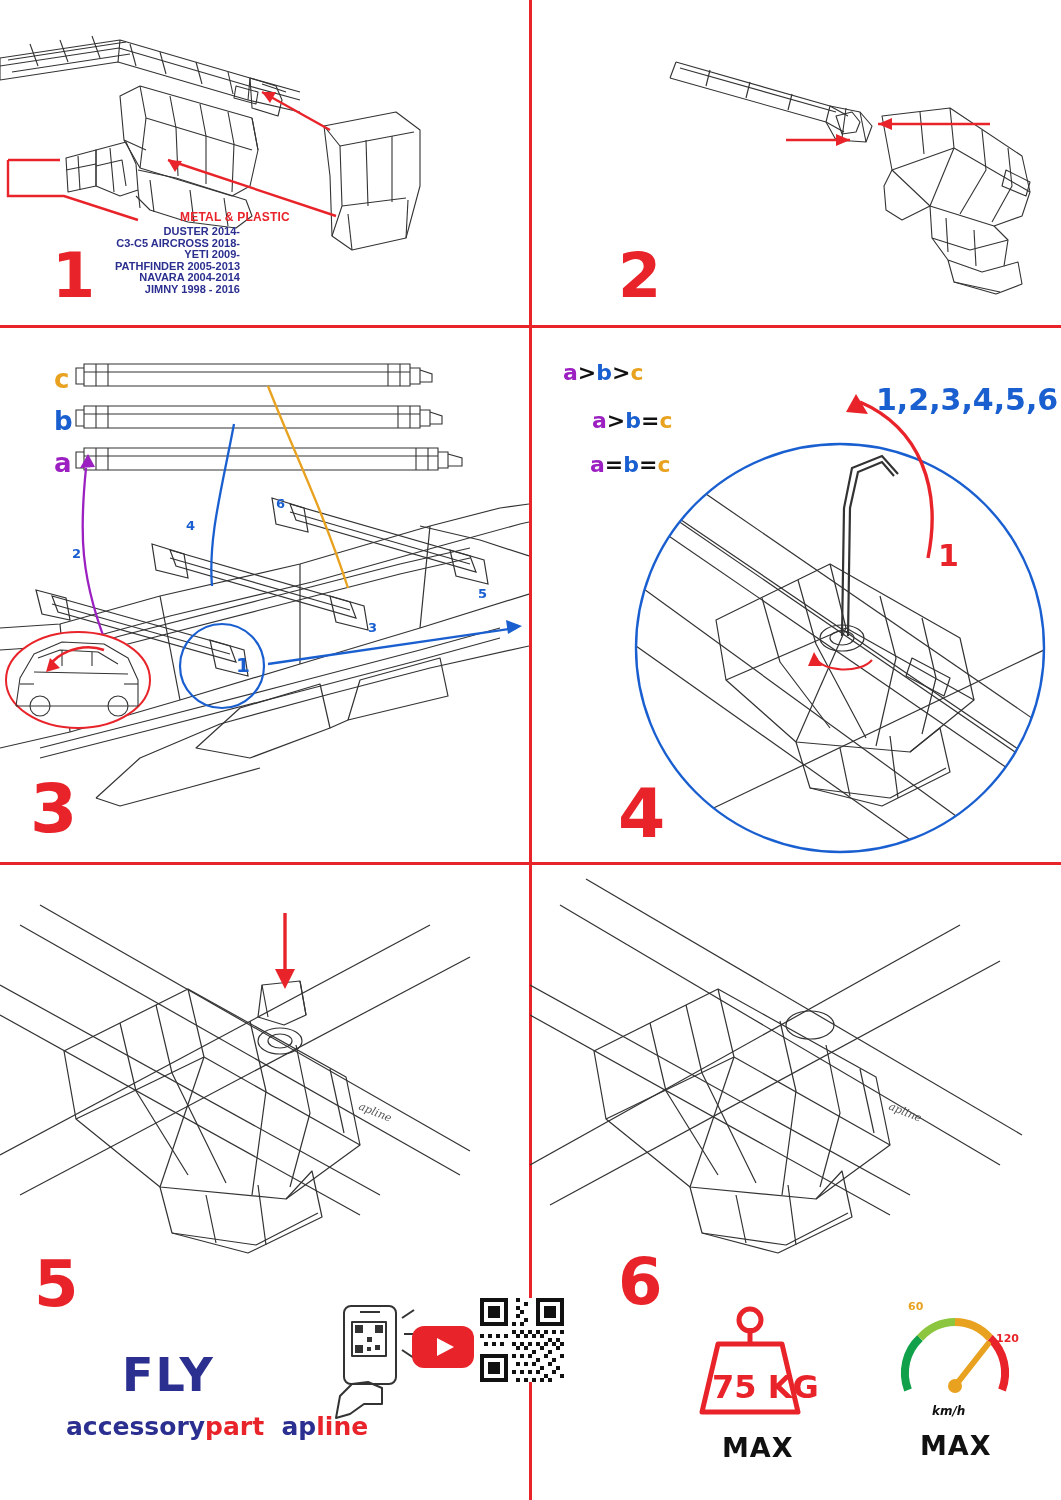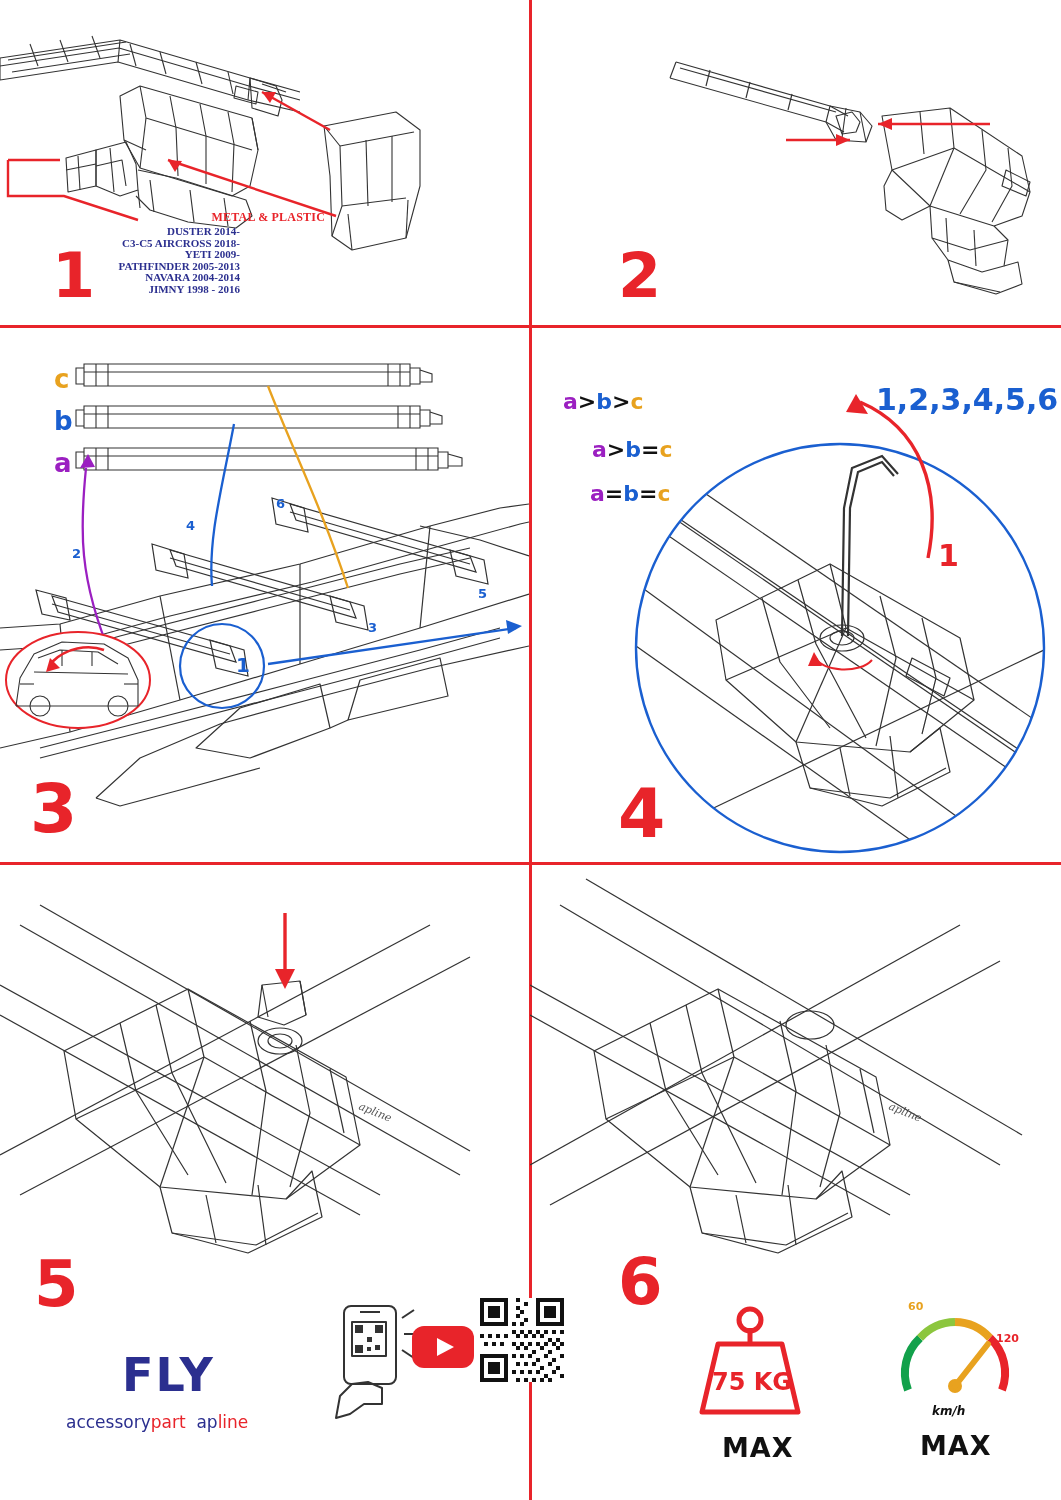--- a/index.html
+++ b/index.html
@@ -31,48 +31,47 @@
 
   svg{display:block;overflow:visible;}
 
   
   .metal-title{
     position:absolute;
     color:#e8242a;
     font-weight:700;
     font-size:12px;
     letter-spacing:.2px;
-    text-align:right;
+    text-align:center;
     width:180px;
-    font-family:Liberation Serif, serif;
+    font-family:Liberation Sans, sans-serif;
   }
   .metal-list{
     position:absolute;
     color:#2b2f8f;
     font-weight:700;
     font-size:11px;
     line-height:11.5px;
     text-align:right;
     width:180px;
-    font-family:Liberation Serif, serif;
+    font-family:Liberation Sans, sans-serif;
   }
 
   .abc-letter{
     position:absolute;
     font-weight:700;
     font-size:26px;
     font-family:"DejaVu Sans", sans-serif;
   }
   .eq{
     position:absolute;
     font-weight:700;
     font-size:22px;
     font-family:"DejaVu Sans", sans-serif;
     white-space:nowrap;
-    margin-top:29px;
   }
   .eq .a{color:#9b1fc1;}
   .eq .b{color:#1a5fd0;}
   .eq .c{color:#e8a21f;}
   .eq .op{color:#111;}
 
   .seq{
     position:absolute;
     font-size:30px;
     font-weight:700;
@@ -106,39 +105,39 @@
   .fly{
     position:absolute;
     font-size:46px;
     font-weight:700;
     color:#2b2f8f;
     letter-spacing:2px;
     font-family:"DejaVu Sans", sans-serif;
   }
   .brandline{
     position:absolute;
-    font-size:17px;
-    font-weight:400;
+    font-size:25px;
+    font-weight:700;
     font-family:"DejaVu Sans", sans-serif;
     white-space:nowrap;
   }
   .brandline .dark{color:#2b2f8f;}
   .brandline .red{color:#e8242a;}
 
   .maxlabel{
     position:absolute;
     font-size:27px;
     font-weight:700;
     color:#111;
     letter-spacing:1px;
     font-family:"DejaVu Sans", sans-serif;
   }
   .kgtext{
     position:absolute;
-    font-size:24px;
+    font-size:32px;
     font-weight:700;
     color:#e8242a;
     font-family:"DejaVu Sans", sans-serif;
   }
   .kmh{
     position:absolute;
     font-size:12px;
     font-weight:700;
     color:#111;
     font-family:"DejaVu Sans", sans-serif;

